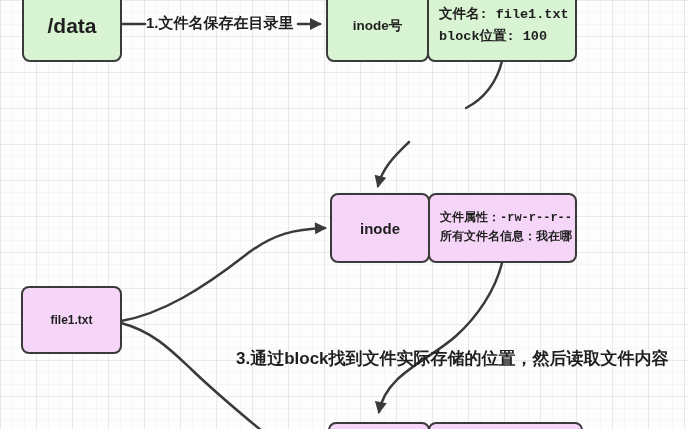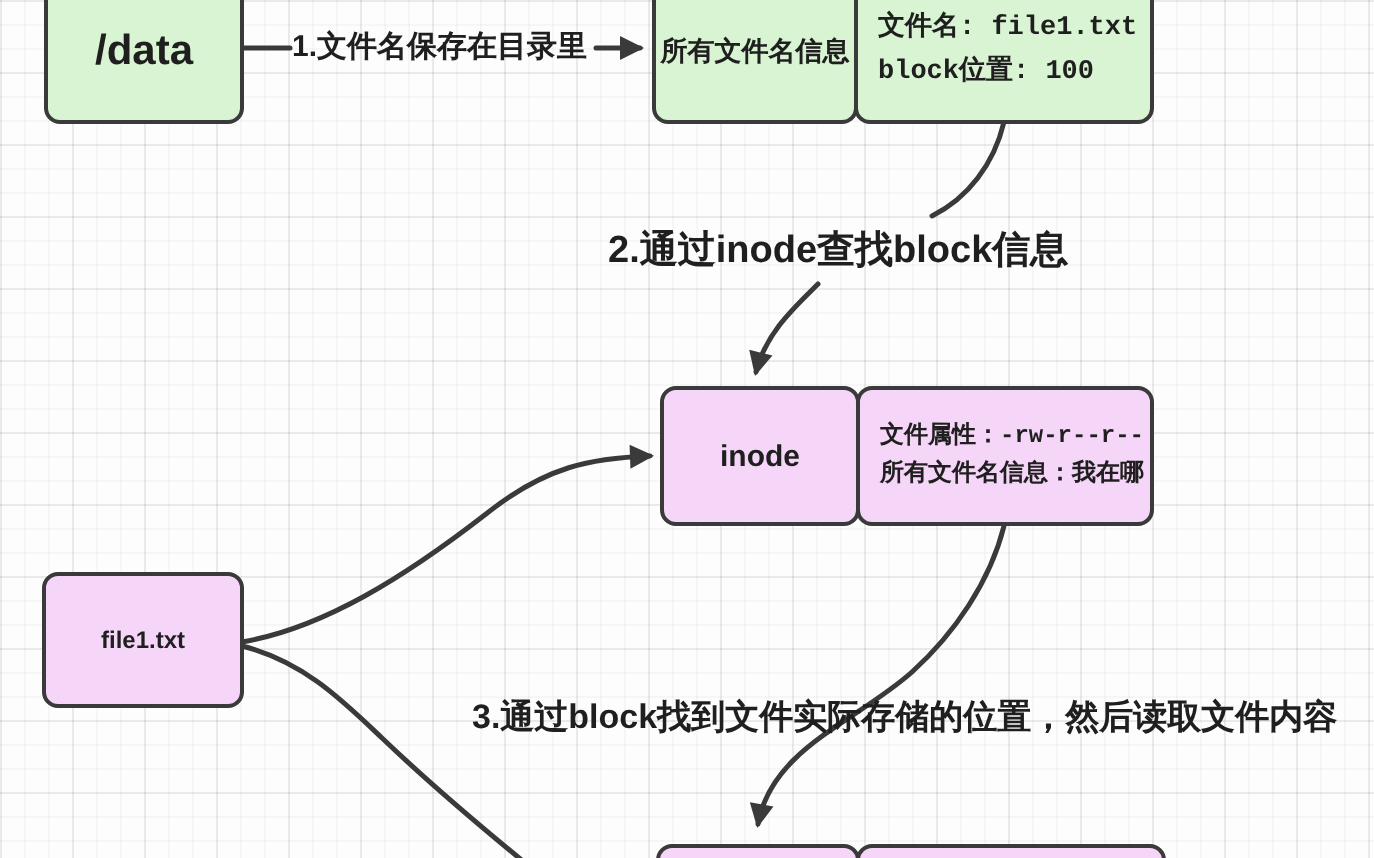--- a/index.html
+++ b/index.html
@@ -76,21 +76,21 @@
       <path d="M121,323 C152,331 171,350 191,369 C214,391 240,413 262,431"></path>
       <path d="M502,263 C495,291 477,317 456,336 C428,361 386,374 379,412" marker-end="url(#arrow)"></path>
     </g>
   </svg>
 
   <div class="box green" id="box-data">
     <span>/data</span>
   </div>
 
   <div class="box green" id="box-dir-left">
-    <span>所有文件名信息</span>
+    <span>inode号</span>
   </div>
 
   <div class="box green" id="box-dir-right">
     <div class="lines">
       <span>文件名: file1.txt</span>
       <span>block位置: 100</span>
     </div>
   </div>
 
   <div class="box pink" id="box-inode-left">
@@ -105,16 +105,15 @@
   </div>
 
   <div class="box pink" id="box-file">
     <span>file1.txt</span>
   </div>
 
   <div class="box pink" id="box-block-left"></div>
   <div class="box pink" id="box-block-right"></div>
 
   <div class="label" id="label-step1">1.文件名保存在目录里</div>
-  <div class="label" id="label-step2">2.通过inode查找block信息</div>
   <div class="label" id="label-step3">3.通过block找到文件实际存储的位置，然后读取文件内容</div>
 
 </div>
 
 </body></html>

